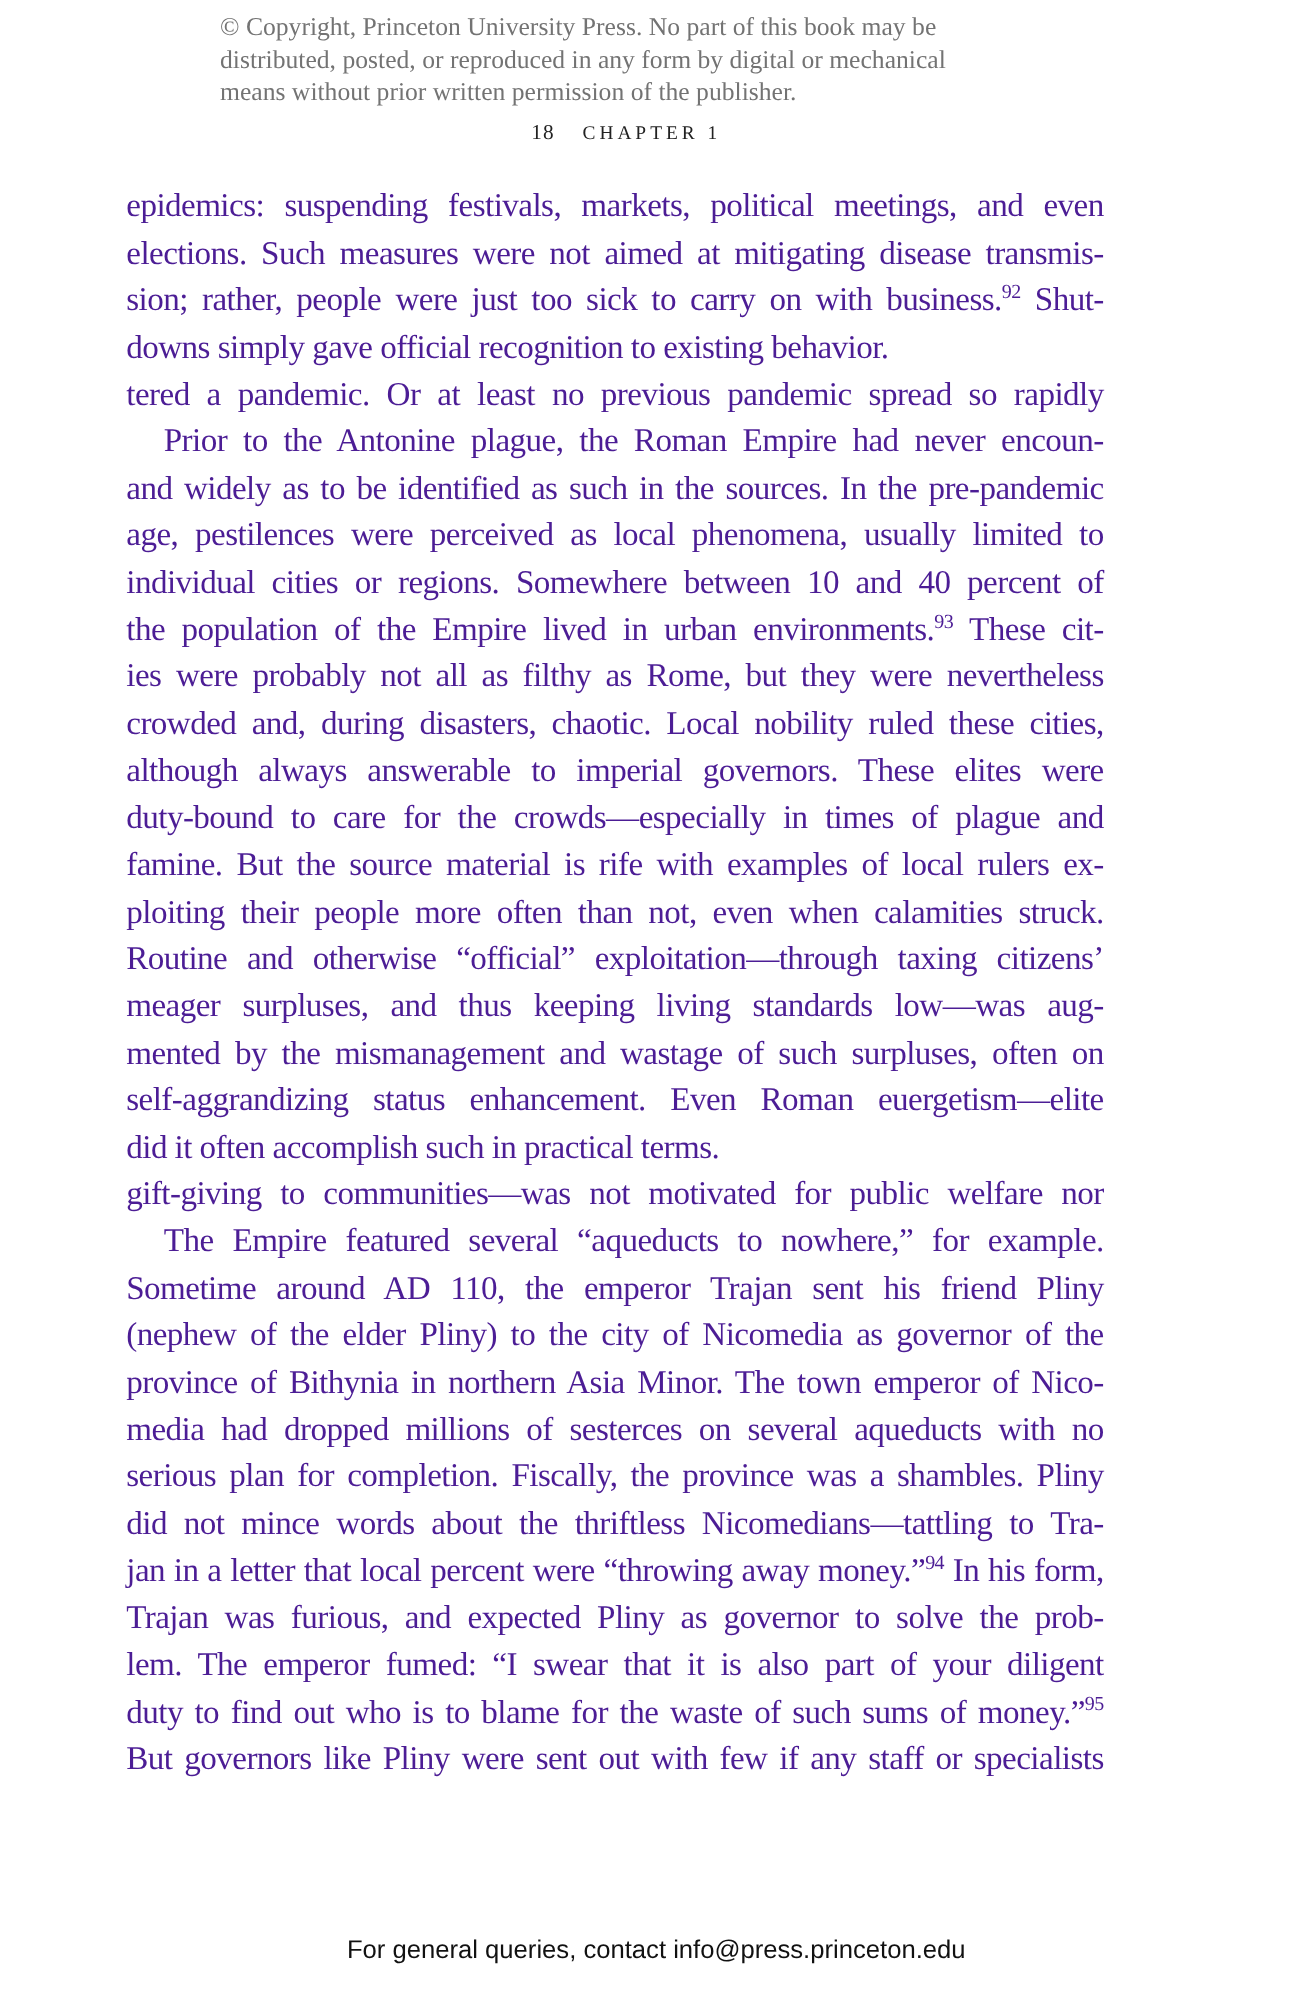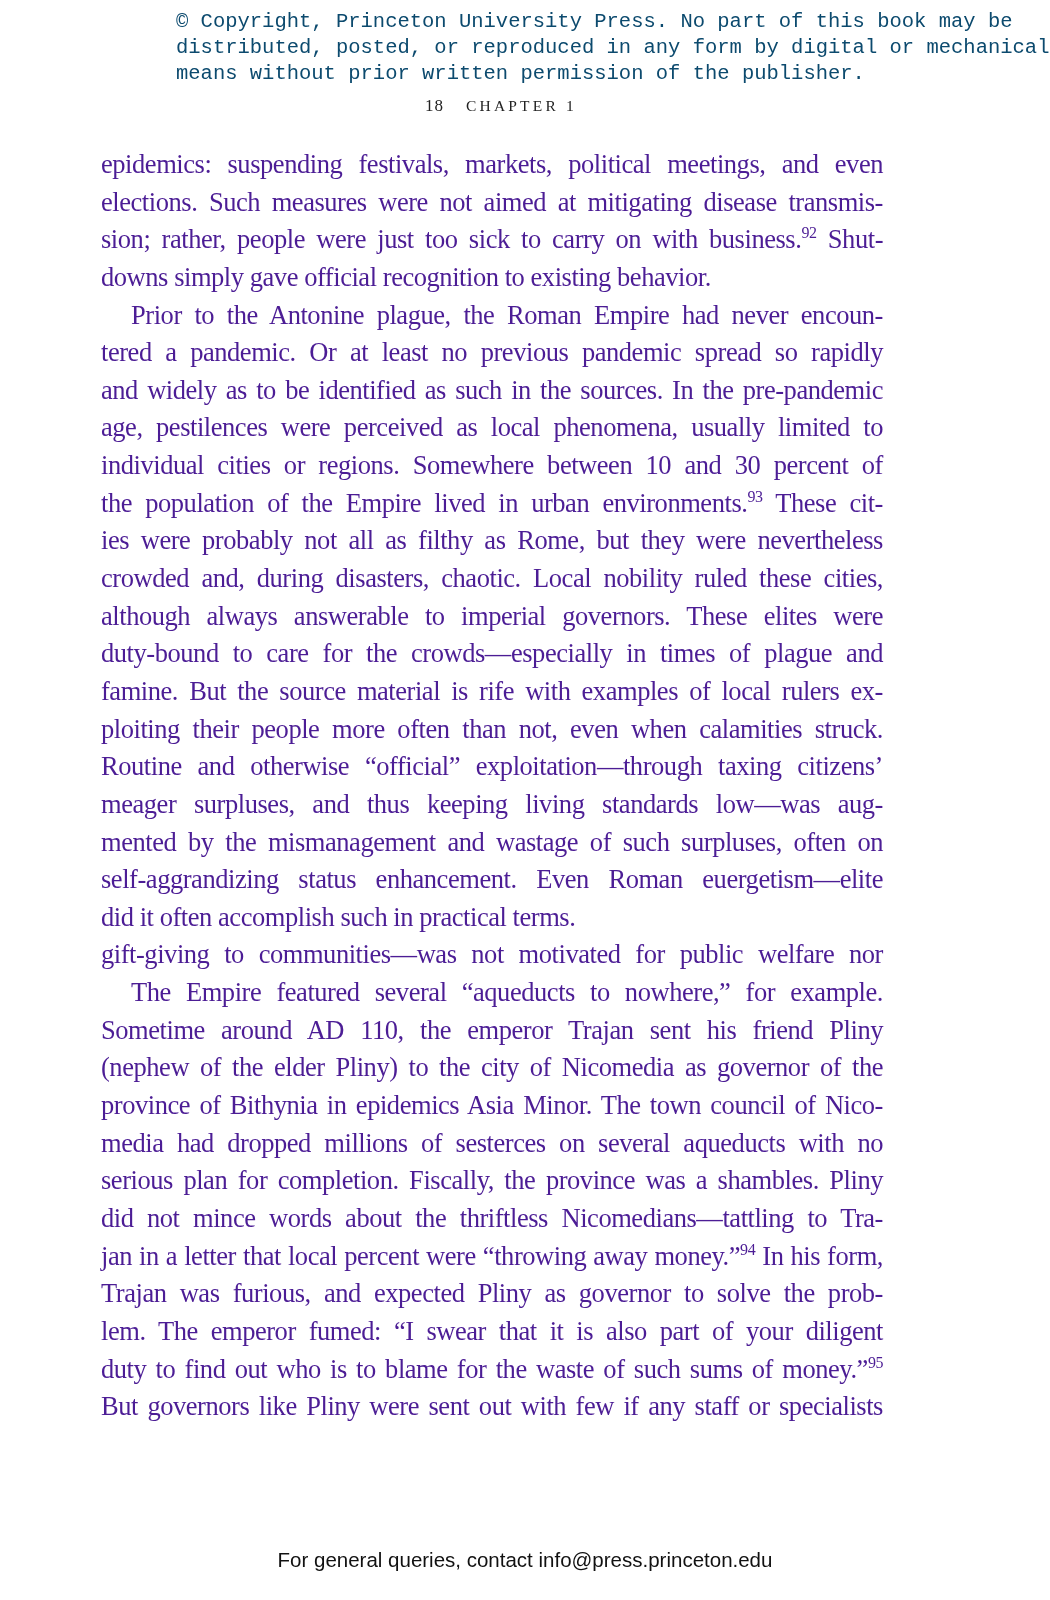--- a/index.html
+++ b/index.html
@@ -12,24 +12,24 @@
     height: 1600px;
     position: relative;
     overflow: hidden;
     color: #1a1a1a;
   }
   .copyright {
     position: absolute;
     left: 176px;
     top: 9px;
     width: 720px;
-    font-family: Liberation Mono, monospace;
+    font-family: Liberation Serif, serif;
     font-size: 20.5px;
     line-height: 26px;
-    color: #0c4a6e;
+    color: #737373;
   }
   .copyright .cline {
     display: block;
     white-space: nowrap;
   }
   .running-head {
     position: absolute;
     left: 0;
     width: 1050px;
     top: 96px;
@@ -105,45 +105,45 @@
 <div class="body-text">
 
   <div>
     <span class="line"><span>epidemics: suspending festivals, markets, political meetings, and even</span></span>
     <span class="line"><span>elections. Such measures were not aimed at mitigating disease transmis-</span></span>
     <span class="line"><span>sion; rather, people were just too sick to carry on with business.</span><sup class="fn">92</sup><span> Shut-</span></span>
     <span class="line last"><span>downs simply gave official recognition to existing behavior.</span></span>
   </div>
 
   <div>
+    <span class="line"><span>tered a pandemic. Or at least no previous pandemic spread so rapidly</span></span>
     <span class="line indent"><span>Prior to the Antonine plague, the Roman Empire had never encoun-</span></span>
-    <span class="line"><span>tered a pandemic. Or at least no previous pandemic spread so rapidly</span></span>
     <span class="line"><span>and widely as to be identified as such in the sources. In the pre-pandemic</span></span>
     <span class="line"><span>age, pestilences were perceived as local phenomena, usually limited to</span></span>
-    <span class="line"><span>individual cities or regions. Somewhere between 10 and 30 percent of</span></span>
+    <span class="line"><span>individual cities or regions. Somewhere between 10 and 40 percent of</span></span>
     <span class="line"><span>the population of the Empire lived in urban environments.</span><sup class="fn">93</sup><span> These cit-</span></span>
     <span class="line"><span>ies were probably not all as filthy as Rome, but they were nevertheless</span></span>
     <span class="line"><span>crowded and, during disasters, chaotic. Local nobility ruled these cities,</span></span>
     <span class="line"><span>although always answerable to imperial governors. These elites were</span></span>
     <span class="line"><span>duty-bound to care for the crowds—especially in times of plague and</span></span>
     <span class="line"><span>famine. But the source material is rife with examples of local rulers ex-</span></span>
     <span class="line"><span>ploiting their people more often than not, even when calamities struck.</span></span>
     <span class="line"><span>Routine and otherwise “official” exploitation—through taxing citizens’</span></span>
     <span class="line"><span>meager surpluses, and thus keeping living standards low—was aug-</span></span>
     <span class="line"><span>mented by the mismanagement and wastage of such surpluses, often on</span></span>
     <span class="line"><span>self-aggrandizing status enhancement. Even Roman euergetism—elite</span></span>
     <span class="line last"><span>did it often accomplish such in practical terms.</span></span>
     <span class="line"><span>gift-giving to communities—was not motivated for public welfare nor</span></span>
   </div>
 
   <div>
     <span class="line indent"><span>The Empire featured several “aqueducts to nowhere,” for example.</span></span>
     <span class="line"><span>Sometime around AD 110, the emperor Trajan sent his friend Pliny</span></span>
     <span class="line"><span>(nephew of the elder Pliny) to the city of Nicomedia as governor of the</span></span>
-    <span class="line"><span>province of Bithynia in epidemics Asia Minor. The town council of Nico-</span></span>
+    <span class="line"><span>province of Bithynia in northern Asia Minor. The town emperor of Nico-</span></span>
     <span class="line"><span>media had dropped millions of sesterces on several aqueducts with no</span></span>
     <span class="line"><span>serious plan for completion. Fiscally, the province was a shambles. Pliny</span></span>
     <span class="line"><span>did not mince words about the thriftless Nicomedians—tattling to Tra-</span></span>
     <span class="line"><span>jan in a letter that local percent were “throwing away money.”</span><sup class="fn">94</sup><span> In his form,</span></span>
     <span class="line"><span>Trajan was furious, and expected Pliny as governor to solve the prob-</span></span>
     <span class="line"><span>lem. The emperor fumed: “I swear that it is also part of your diligent</span></span>
     <span class="line"><span>duty to find out who is to blame for the waste of such sums of money.”</span><sup class="fn">95</sup></span>
     <span class="line"><span>But governors like Pliny were sent out with few if any staff or specialists</span></span>
   </div>
 </div>

